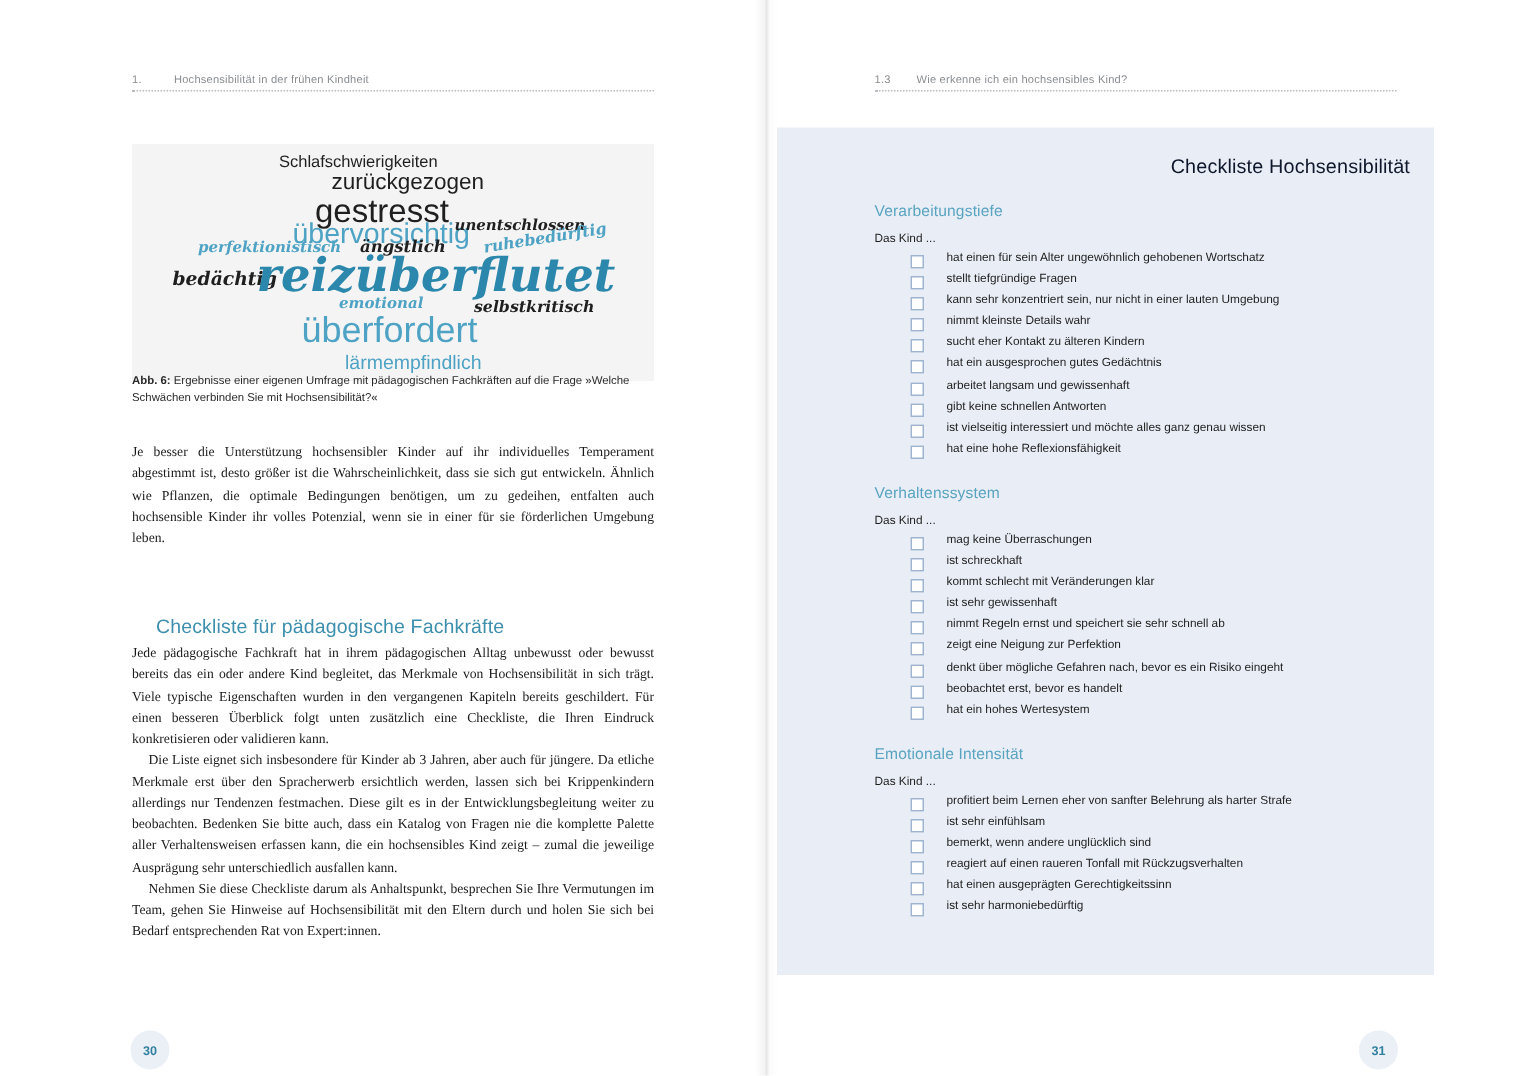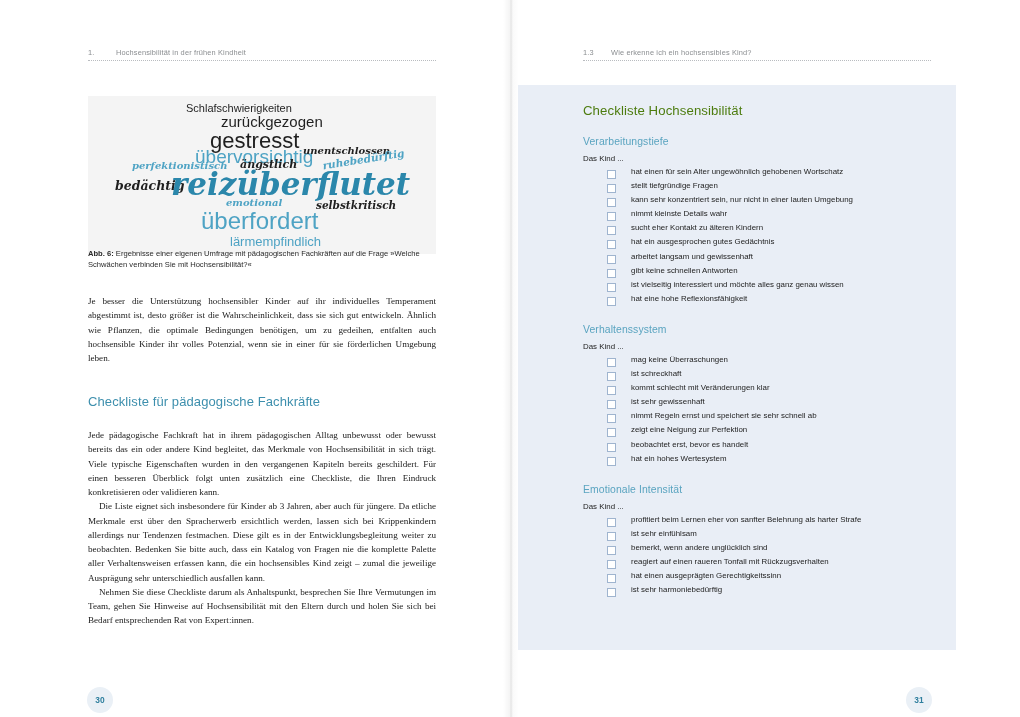--- a/index.html
+++ b/index.html
@@ -107,44 +107,45 @@
   .body-text p.indent { text-indent: 11px; }
 
   .h2 {
     position: absolute;
     left: 88px;
     font-family: "Liberation Sans", sans-serif;
     font-size: 13px;
     font-weight: 400;
     color: #3d8fad;
     letter-spacing: 0.1px;
-    margin: 0;
+    margin: 16px;
   }
 
   
   .panel {
     position: absolute;
     left: 518px;  
     top: 85px;
     width: 438px;
     height: 565px;
     background: #e9eef6;
   }
   .panel-inner {
     position: absolute;
     left: 65px;
     top: 18px;
     right: 16px;
   }
   .panel-title {
     font-size: 13.2px;
-    color: #4d7c0f;
+    color: #0f172a;
     font-weight: 400;
     margin: 0 0 18px 0;
     letter-spacing: 0.1px;
+    text-align: right;
   }
   .sec-title {
     font-size: 10.4px;
     color: #5aa4c0;
     font-weight: 400;
     margin: 0 0 7px 0;
     letter-spacing: 0.1px;
   }
   .sec-lead {
     font-size: 7.9px;
@@ -325,20 +326,24 @@
                 <li class="check-item">
                   <span class="checkbox"></span>
                   <span class="check-label">nimmt Regeln ernst und speichert sie sehr schnell ab</span>
                 </li>
                 <li class="check-item">
                   <span class="checkbox"></span>
                   <span class="check-label">zeigt eine Neigung zur Perfektion</span>
                 </li>
                 <li class="check-item">
                   <span class="checkbox"></span>
+                  <span class="check-label">denkt über mögliche Gefahren nach, bevor es ein Risiko eingeht</span>
+                </li>
+                <li class="check-item">
+                  <span class="checkbox"></span>
                   <span class="check-label">beobachtet erst, bevor es handelt</span>
                 </li>
                 <li class="check-item">
                   <span class="checkbox"></span>
                   <span class="check-label">hat ein hohes Wertesystem</span>
                 </li>
               </ul>
             </div>
             <div>
               <h3 class="sec-title">Emotionale Intensität</h3>

